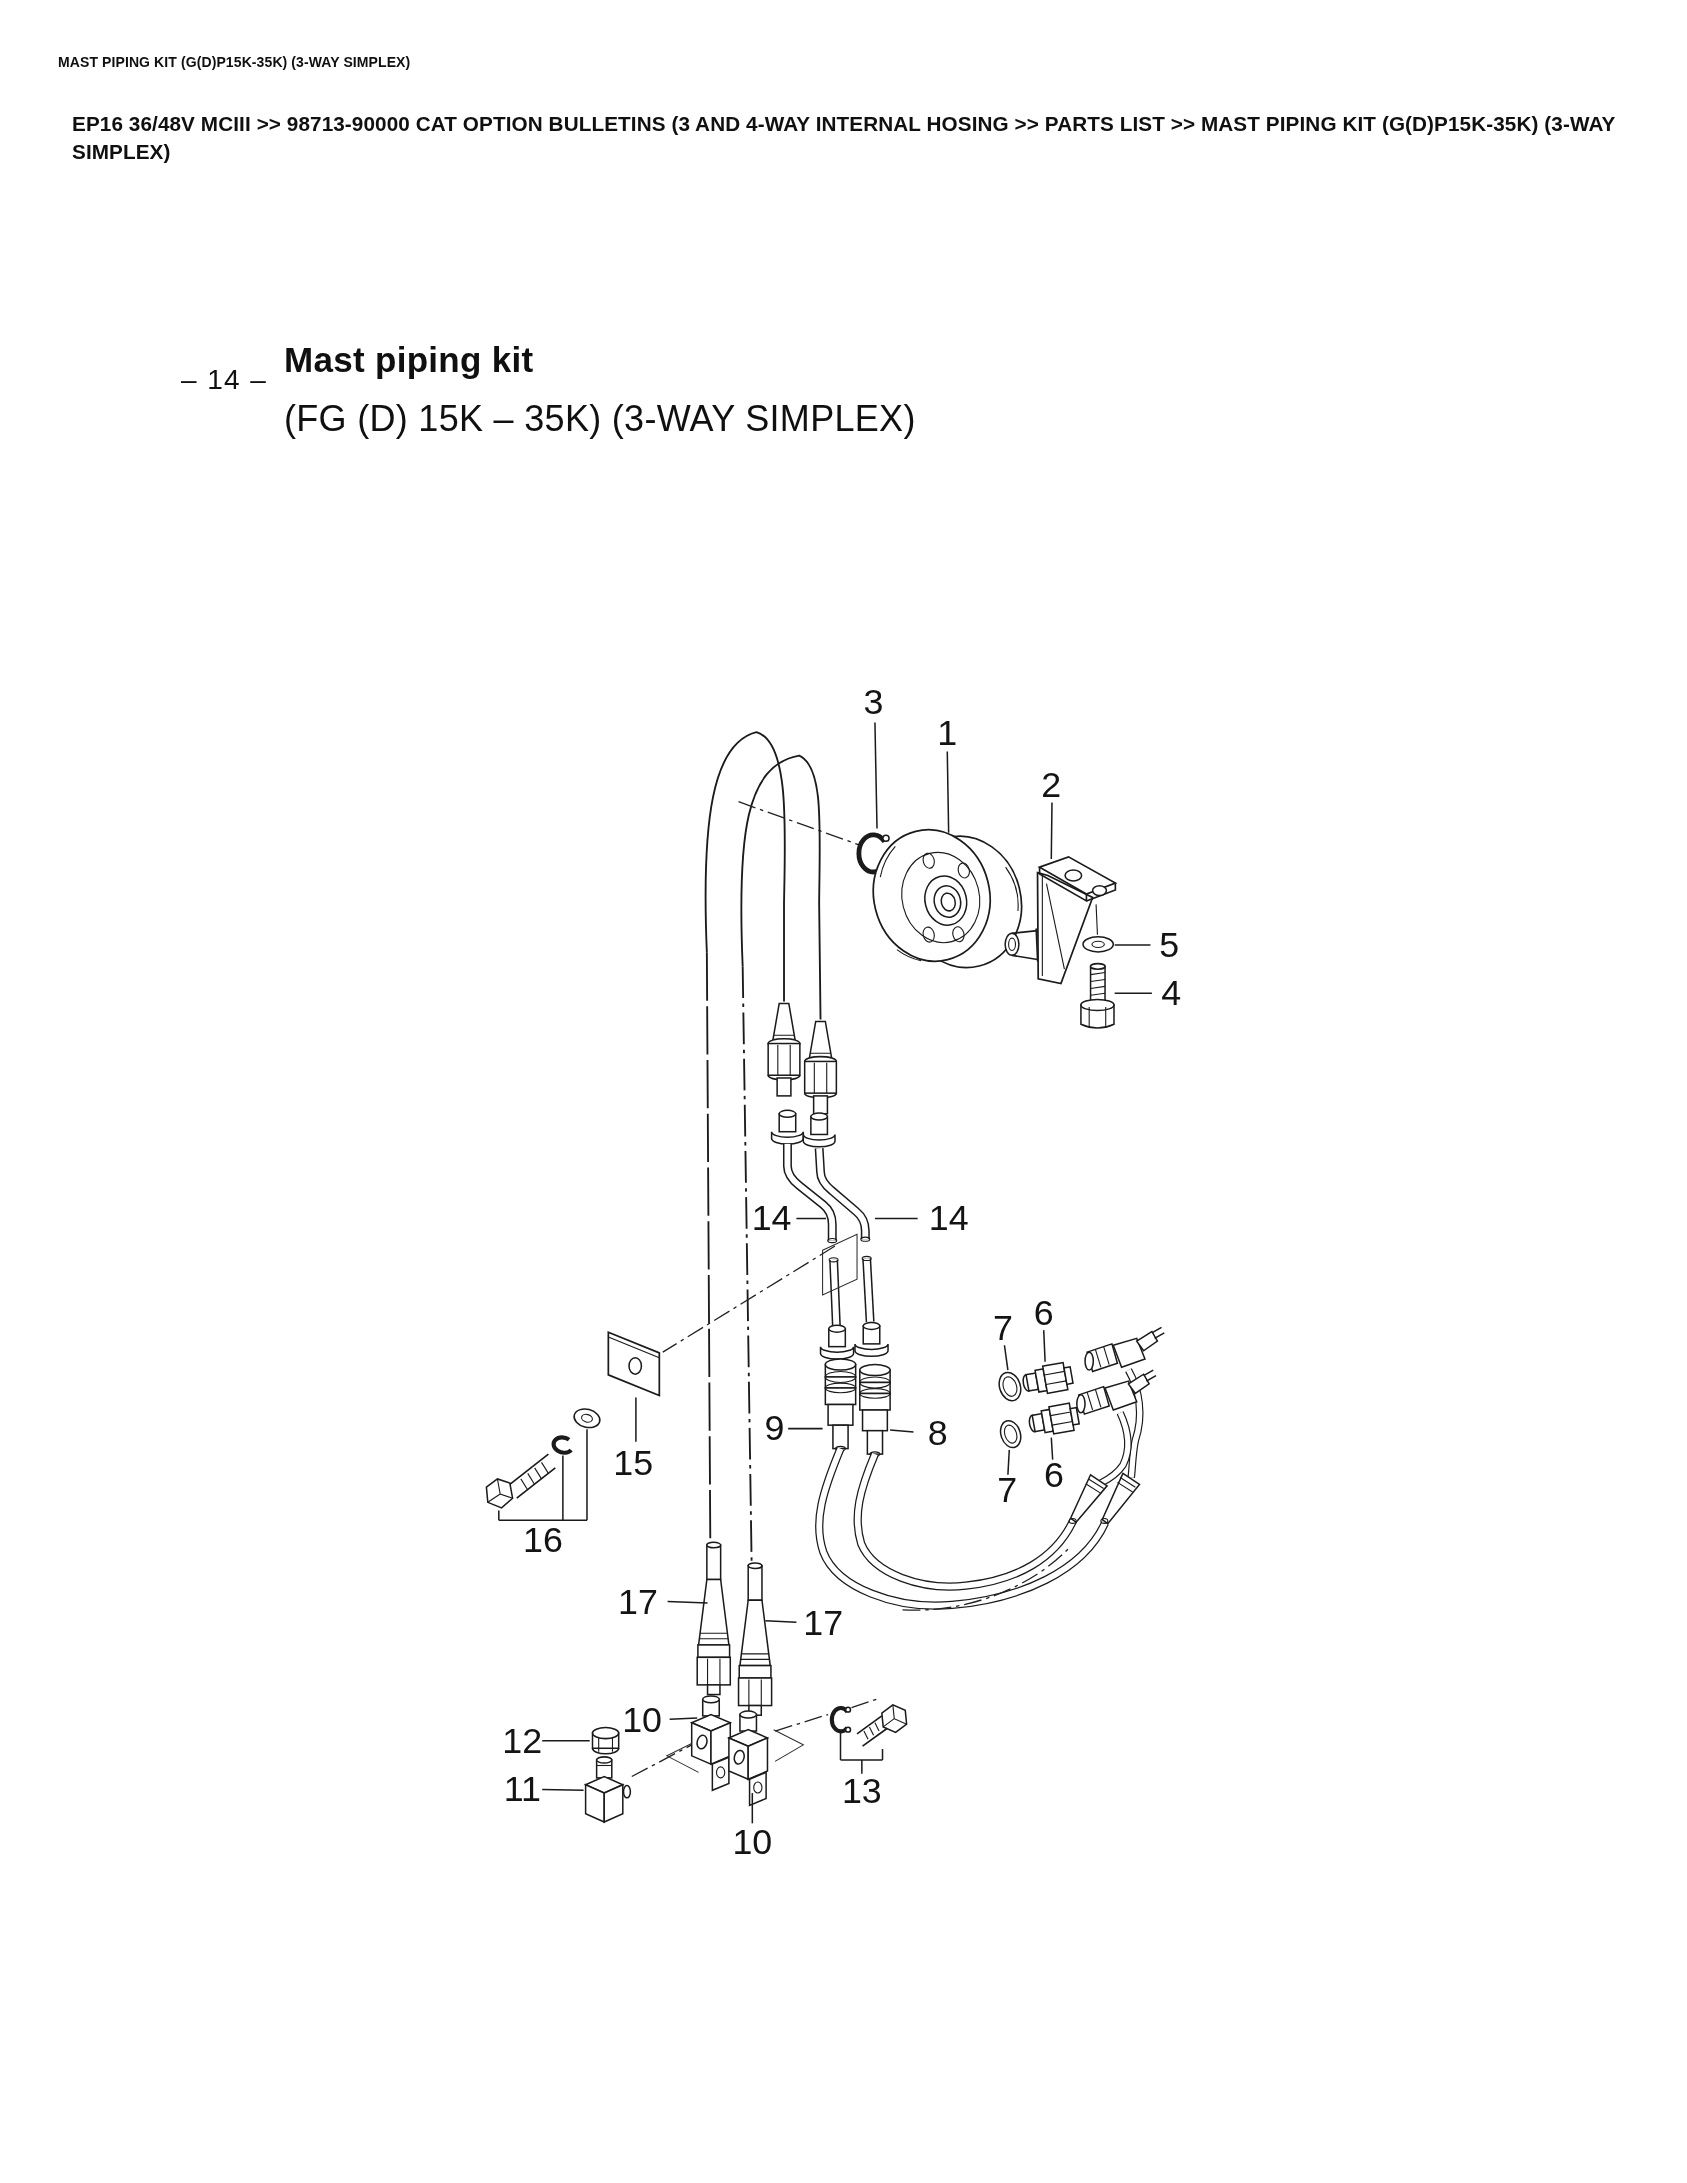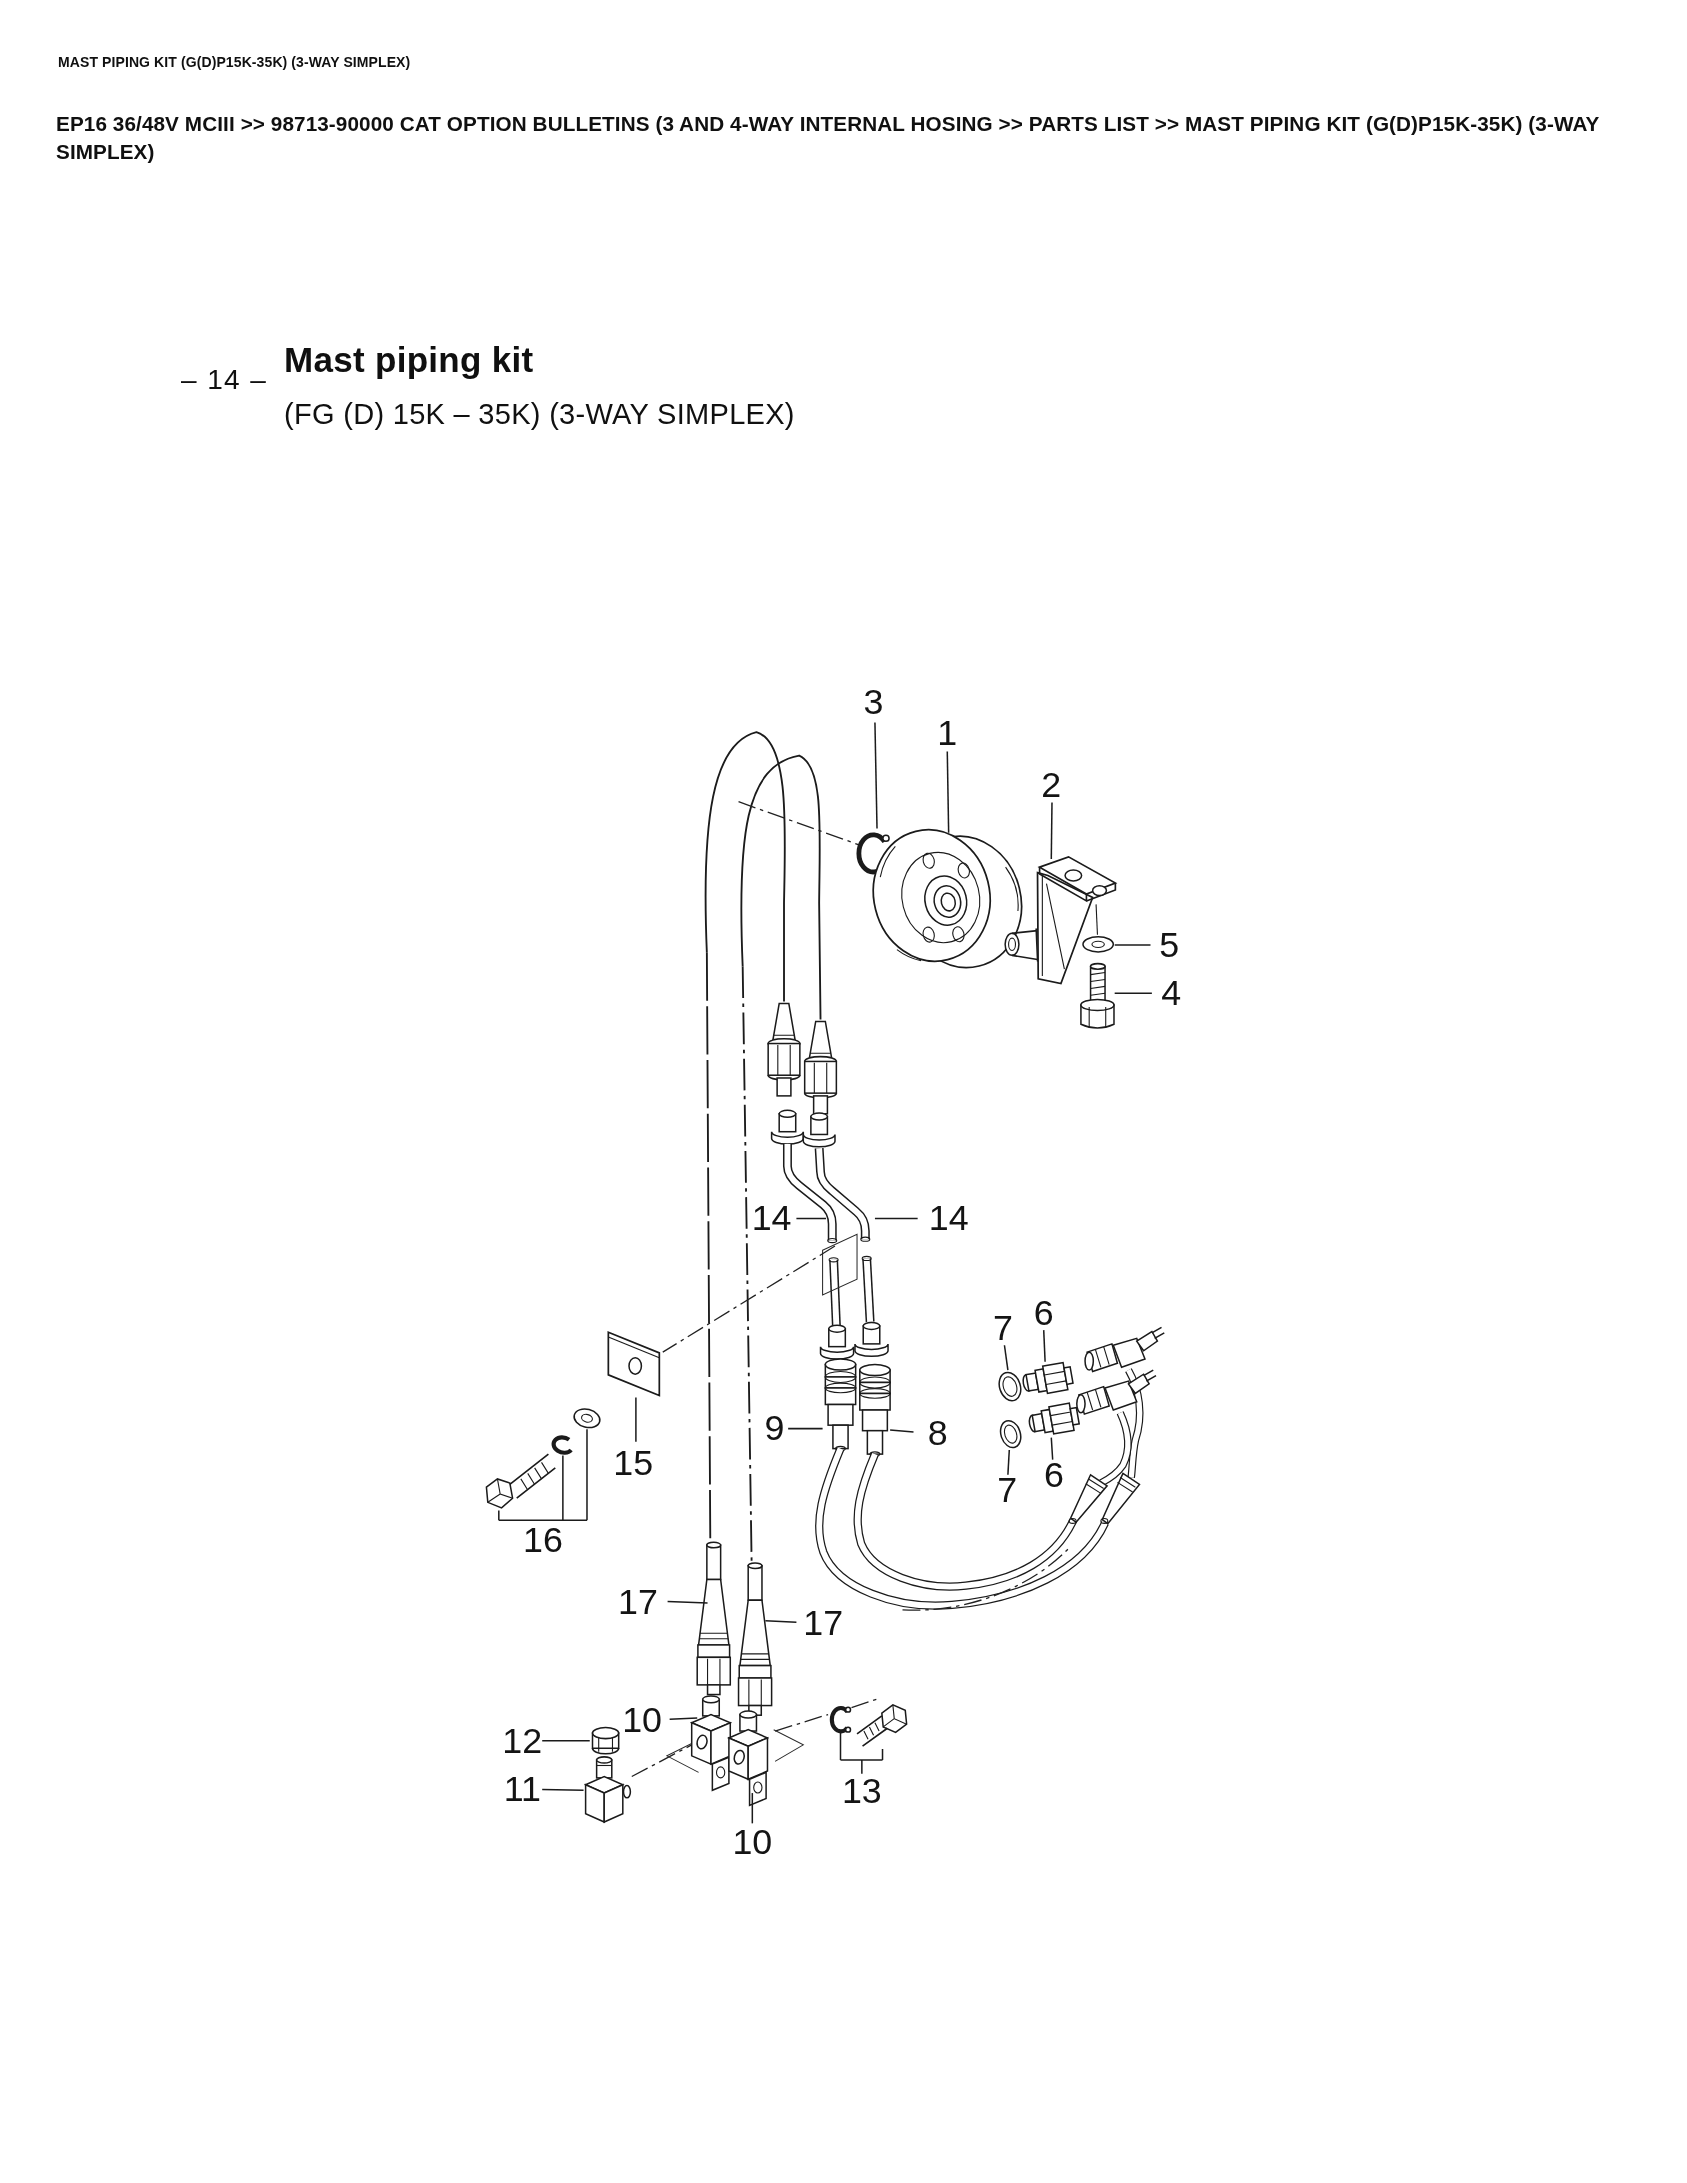--- a/index.html
+++ b/index.html
@@ -1,21 +1,21 @@
 <!DOCTYPE html>
 <html style="font-size:11px"><head>
 <meta charset="utf-8">
 <style>
   html,body{margin:0;padding:0;background:#ffffff;}
   body{width:1687px;height:2183px;position:relative;font-family:"Liberation Sans",sans-serif;color:#101010;}
   .hdr{position:absolute;left:58px;top:54px;font-size:14px;font-weight:bold;letter-spacing:0.1px;white-space:nowrap;}
-  .crumb{position:absolute;left:56px;top:110px;width:1585px;font-size:20.7px;font-weight:bold;line-height:28px;letter-spacing:0.1px;}
+  .crumb{position:absolute;left:72px;top:110px;width:1585px;font-size:20.7px;font-weight:bold;line-height:28px;letter-spacing:0.1px;}
   .pagenum{position:absolute;left:181px;top:364px;font-size:28px;letter-spacing:1.4px;white-space:nowrap;}
   .figtitle{position:absolute;left:284px;top:340px;font-size:35px;font-weight:bold;letter-spacing:0.3px;white-space:nowrap;}
-  .figsub{position:absolute;left:284px;top:398px;font-size:29px;letter-spacing:0.3px;white-space:nowrap;}
+  .figsub{position:absolute;left:284px;top:398px;font-size:36px;letter-spacing:0.3px;white-space:nowrap;}
   svg.diagram{position:absolute;left:427px;top:655px;}
   svg.diagram text{font-family:"Liberation Sans",sans-serif;font-size:52px;fill:#141414;}
   .ln{stroke:#1b1b1b;fill:none;}
   .ld{stroke:#1b1b1b;stroke-width:2.2;fill:none;}
   .dd{stroke:#222;stroke-width:1.9;fill:none;stroke-dasharray:26 7 5 7;}
   .ph{stroke:#2a2a2a;stroke-width:1.5;fill:none;}
   .wf{fill:#ffffff;stroke:#1b1b1b;stroke-width:2.5;}
   .wf2{fill:#ffffff;stroke:#1b1b1b;stroke-width:2.2;}
   .thin{stroke:#1b1b1b;stroke-width:1.6;fill:none;}
 </style>

